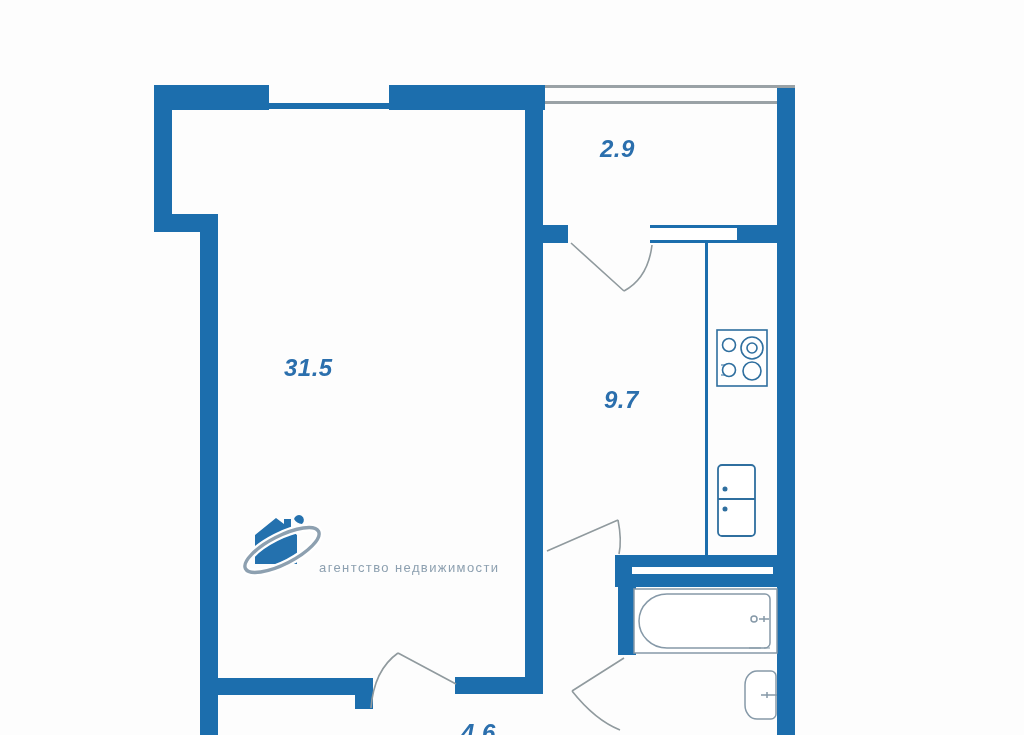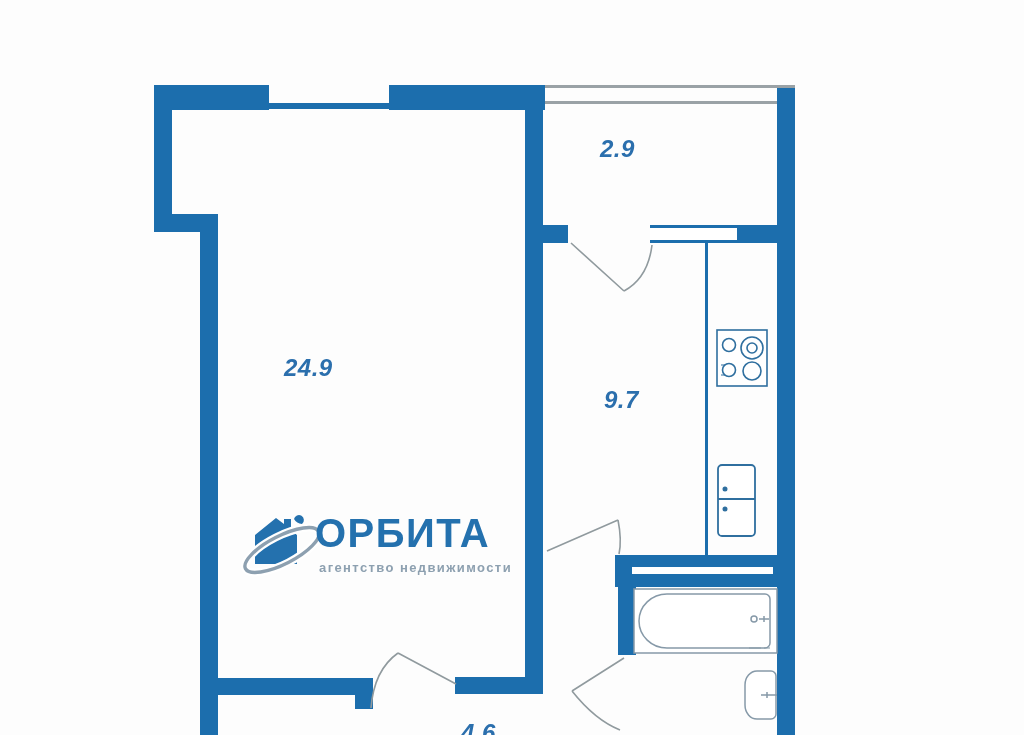--- a/index.html
+++ b/index.html
@@ -19,21 +19,21 @@
   }
   .overlay{position:absolute;left:0;top:0;}
   .fixture{position:absolute;}
   .logo-title{
     position:absolute;left:315px;top:513px;
     color:var(--logoBlue,#2471ae);font-weight:bold;font-size:40px;line-height:1;
     letter-spacing:1.5px;white-space:nowrap;
   }
   .logo-subtitle{
     position:absolute;left:319px;top:561px;
-    color:var(--logoGray,#8da0b0);font-weight:700;font-size:13px;line-height:1;
+    color:var(--logoGray,#8da0b0);font-weight:400;font-size:13px;line-height:1;
     letter-spacing:1.4px;white-space:nowrap;
   }
 </style>
 </head>
 <body>
 
 <div class="stage">
 
   <div class="wall" style="left:154px;top:85px;width:115px;height:25px;"></div>
   <div class="wall" style="left:269px;top:103px;width:120px;height:6px;"></div>
@@ -104,32 +104,31 @@
     </g>
   </svg>
 
   <svg class="fixture" style="left:743px;top:668px;" width="35" height="54" viewBox="0 0 35 54">
     <g fill="none" stroke="var(--fixture,#8699a8)" stroke-width="1.5">
       <path d="M14,3 h14 a5,5 0 0 1 5,5 v38 a5,5 0 0 1 -5,5 h-14 a12,14 0 0 1 -12,-14 v-20 a12,14 0 0 1 12,-14 z" fill="#ffffff"></path>
       <path d="M18,27 h16 M24,24 v6"></path>
     </g>
   </svg>
 
-  <div class="area-label" style="left:284px;top:356px;">24.9</div>
+  <div class="area-label" style="left:284px;top:356px;">31.5</div>
   <div class="area-label" style="left:600px;top:137px;text-align:center;">2.9</div>
   <div class="area-label" style="left:604px;top:388px;">9.7</div>
   <div class="area-label" style="left:461px;top:721px;">4.6</div>
 
   <svg class="fixture" style="left:238px;top:503px;" width="98" height="88" viewBox="0 0 98 88">
 
     <path fill="var(--logoBlue,#2471ae)" d="M17,32 L38,15 L46,21 L46,16 L53,16 L53,27 L59,32 L59,61 L17,61 Z"></path>
 
     <g transform="rotate(-27 44 47)">
       <ellipse cx="44" cy="47" rx="41" ry="14" fill="none" stroke="#ffffff" stroke-width="8"></ellipse>
       <ellipse cx="44" cy="47" rx="41" ry="14" fill="none" stroke="var(--logoGray,#8da0b0)" stroke-width="3.4"></ellipse>
     </g>
 
     <path fill="var(--logoBlue,#2471ae)" d="M56,16 a5,5 0 1 1 8,5 a10,10 0 0 1 -8,-5 z"></path>
   </svg>
-  <div class="logo-title">ОРБИТА</div>
   <div class="logo-subtitle">агентство недвижимости</div>
 
 </div>
 
 </body></html>

